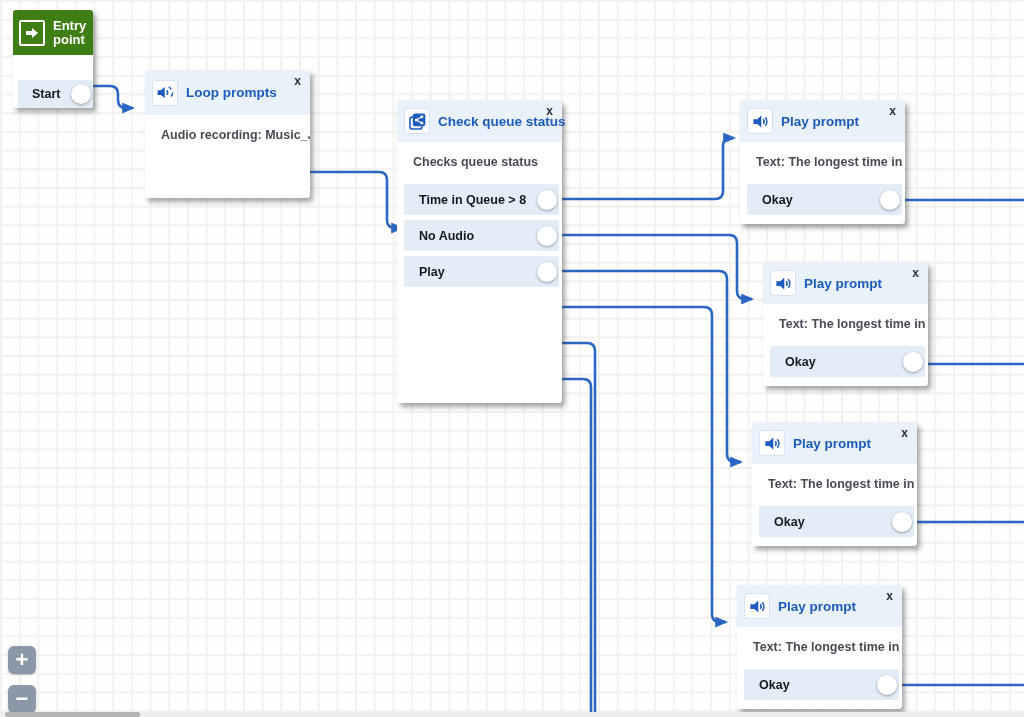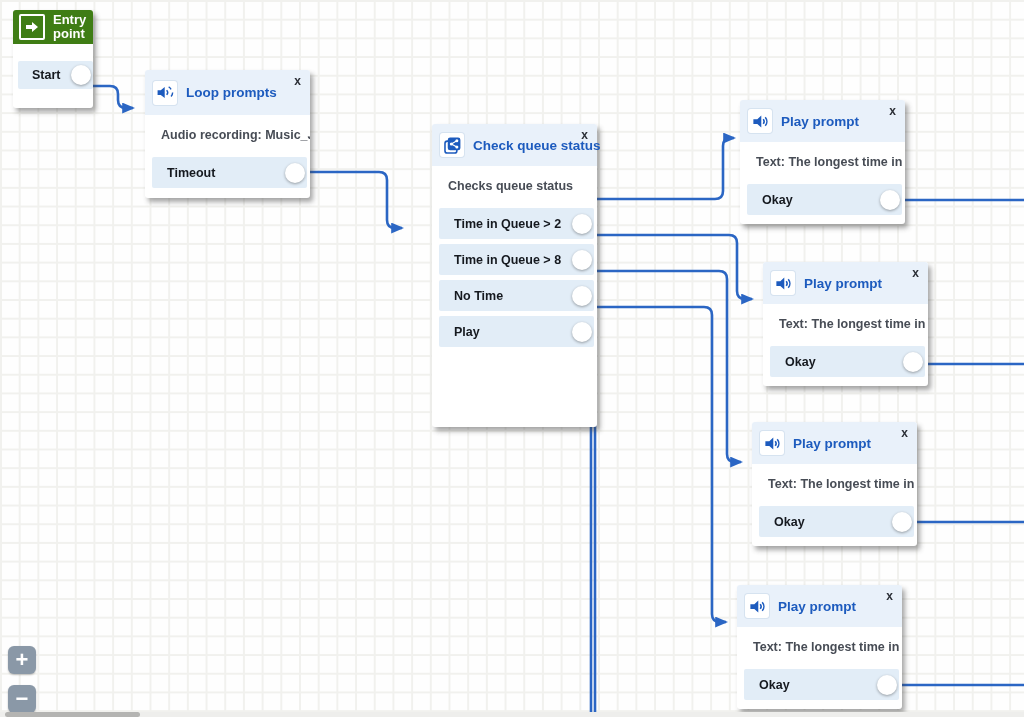--- a/index.html
+++ b/index.html
@@ -42,21 +42,21 @@
     position:relative;height:31px;background:#e2edf7;border-radius:2px;
     margin:0 3px 5px 7px;display:flex;align-items:center;
     font-size:12.5px;font-weight:bold;color:#15191f;padding-left:15px;
   }
   .port{
     position:absolute;right:2px;top:50%;margin-top:-10px;width:20px;height:20px;
     border-radius:50%;background:#fff;box-shadow:0 1px 3px rgba(0,0,0,.35);
   }
   
   .entry-hdr{
-    height:34px;background:#3f7d15;border-radius:3px 3px 0 0;
+    height:45px;background:#3f7d15;border-radius:3px 3px 0 0;
     display:flex;align-items:center;padding:0 6px;
   }
   .entry-iconbox{
     width:22px;height:22px;border:2px solid #fff;border-radius:2px;
     display:flex;align-items:center;justify-content:center;flex:0 0 auto;
   }
   .entry-title{
     color:#fff;font-weight:bold;font-size:13px;line-height:14px;margin-left:8px;
     width:42px;
   }
@@ -102,21 +102,21 @@
 
 <div class="block" style="left:13px;top:10px;width:80px;height:98px;">
   <div class="entry-hdr">
     <span class="entry-iconbox">
       <svg width="16" height="16" viewBox="0 0 16 16">
           <path d="M2 6 h6 V3 l6 5 -6 5 v-3 H2 z" fill="#fff"></path>
         </svg>
     </span>
     <span class="entry-title">Entry point</span>
   </div>
-  <div style="padding-top:17px;">
+  <div style="padding-top:25px;">
     <div class="row" style="margin:0 0 0 5px;height:28px;padding-left:14px;">
       <span>Start</span>
       <span class="port"></span>
     </div>
   </div>
 </div>
 
 <div class="block" style="left:145px;top:70px;width:165px;height:128px;">
   <div class="hdr tall">
     <span class="iconbox">
@@ -124,52 +124,44 @@
         <polygon points="2,9 6,9 11,5 11,19 6,15 2,15" fill="#1d5bbe"></polygon>
         <path d="M13.5 9 a4.5 4.5 0 0 1 0 6" stroke="#1d5bbe" stroke-width="1.8" fill="none"></path>
         <path d="M16 5 a7 7 0 0 1 3 3" stroke="#1d5bbe" stroke-width="1.8" fill="none"></path>
         <path d="M21 12 a7 7 0 0 1 -2 5" stroke="#1d5bbe" stroke-width="1.8" fill="none"></path>
       </svg>
     </span>
     <span class="title">Loop prompts</span>
     <span class="close">x</span>
   </div>
   <div class="subtitle">Audio recording: Music_Ja...</div>
-  <div class="row">
-    <span>Timeout</span>
-    <span class="port"></span>
-  </div>
-</div>
-
-<div class="block" style="left:432px;top:100px;width:165px;height:303px;margin-top:24px;">
+</div>
+
+<div class="block" style="left:397px;top:100px;width:165px;height:303px;">
   <div class="hdr">
     <span class="iconbox">
       <svg width="19" height="19" viewBox="0 0 24 24">
         <rect x="2.5" y="6.5" width="15" height="15" rx="3" fill="none" stroke="#1d5bbe" stroke-width="2"></rect>
         <rect x="6" y="2" width="16" height="16" rx="3" fill="#1d5bbe"></rect>
         <circle cx="10.5" cy="10" r="1.9" fill="#fff"></circle>
         <circle cx="17.5" cy="6" r="1.9" fill="#fff"></circle>
         <circle cx="17.5" cy="14" r="1.9" fill="#fff"></circle>
         <path d="M10.5 10 L17.5 6 M10.5 10 L17.5 14" stroke="#fff" stroke-width="1.4"></path>
       </svg>
     </span>
     <span class="title">Check queue status</span>
     <span class="close">x</span>
   </div>
   <div class="subtitle">Checks queue status</div>
   <div class="row">
-    <span>Time in Queue &gt; 2</span>
-    <span class="port"></span>
-  </div>
-  <div class="row">
     <span>Time in Queue &gt; 8</span>
     <span class="port"></span>
   </div>
   <div class="row">
-    <span>No Time</span>
+    <span>No Audio</span>
     <span class="port"></span>
   </div>
   <div class="row">
     <span>Play</span>
     <span class="port"></span>
   </div>
 </div>
 
 <div class="block" style="left:740px;top:100px;width:165px;height:124px;">
   <div class="hdr">

